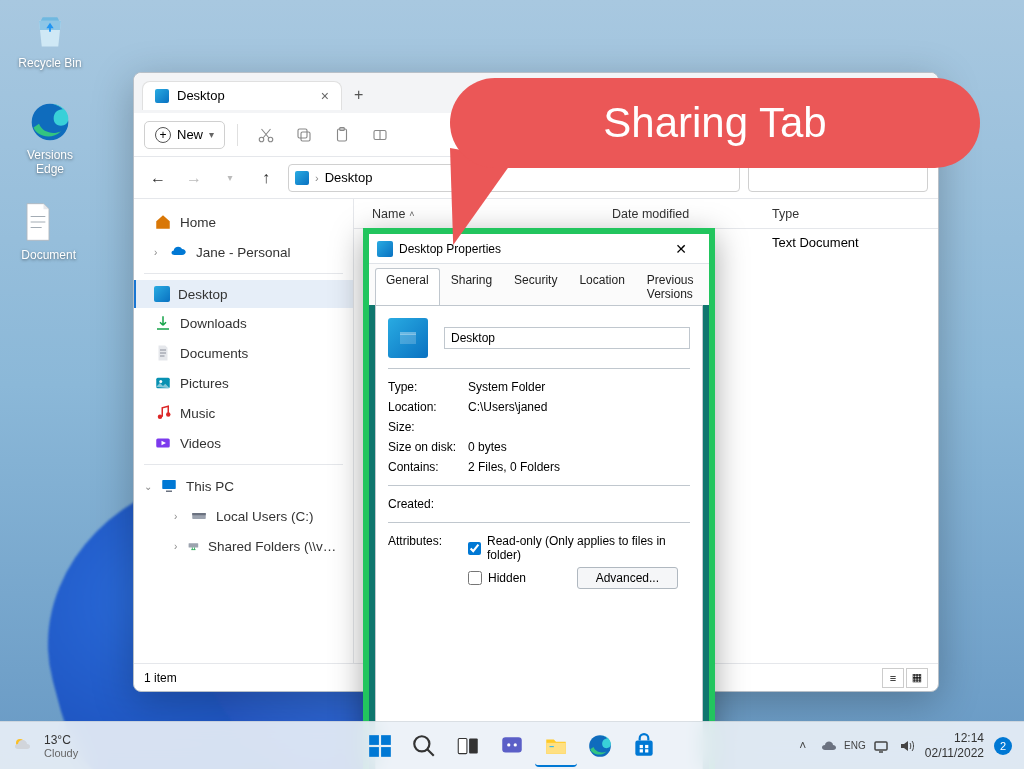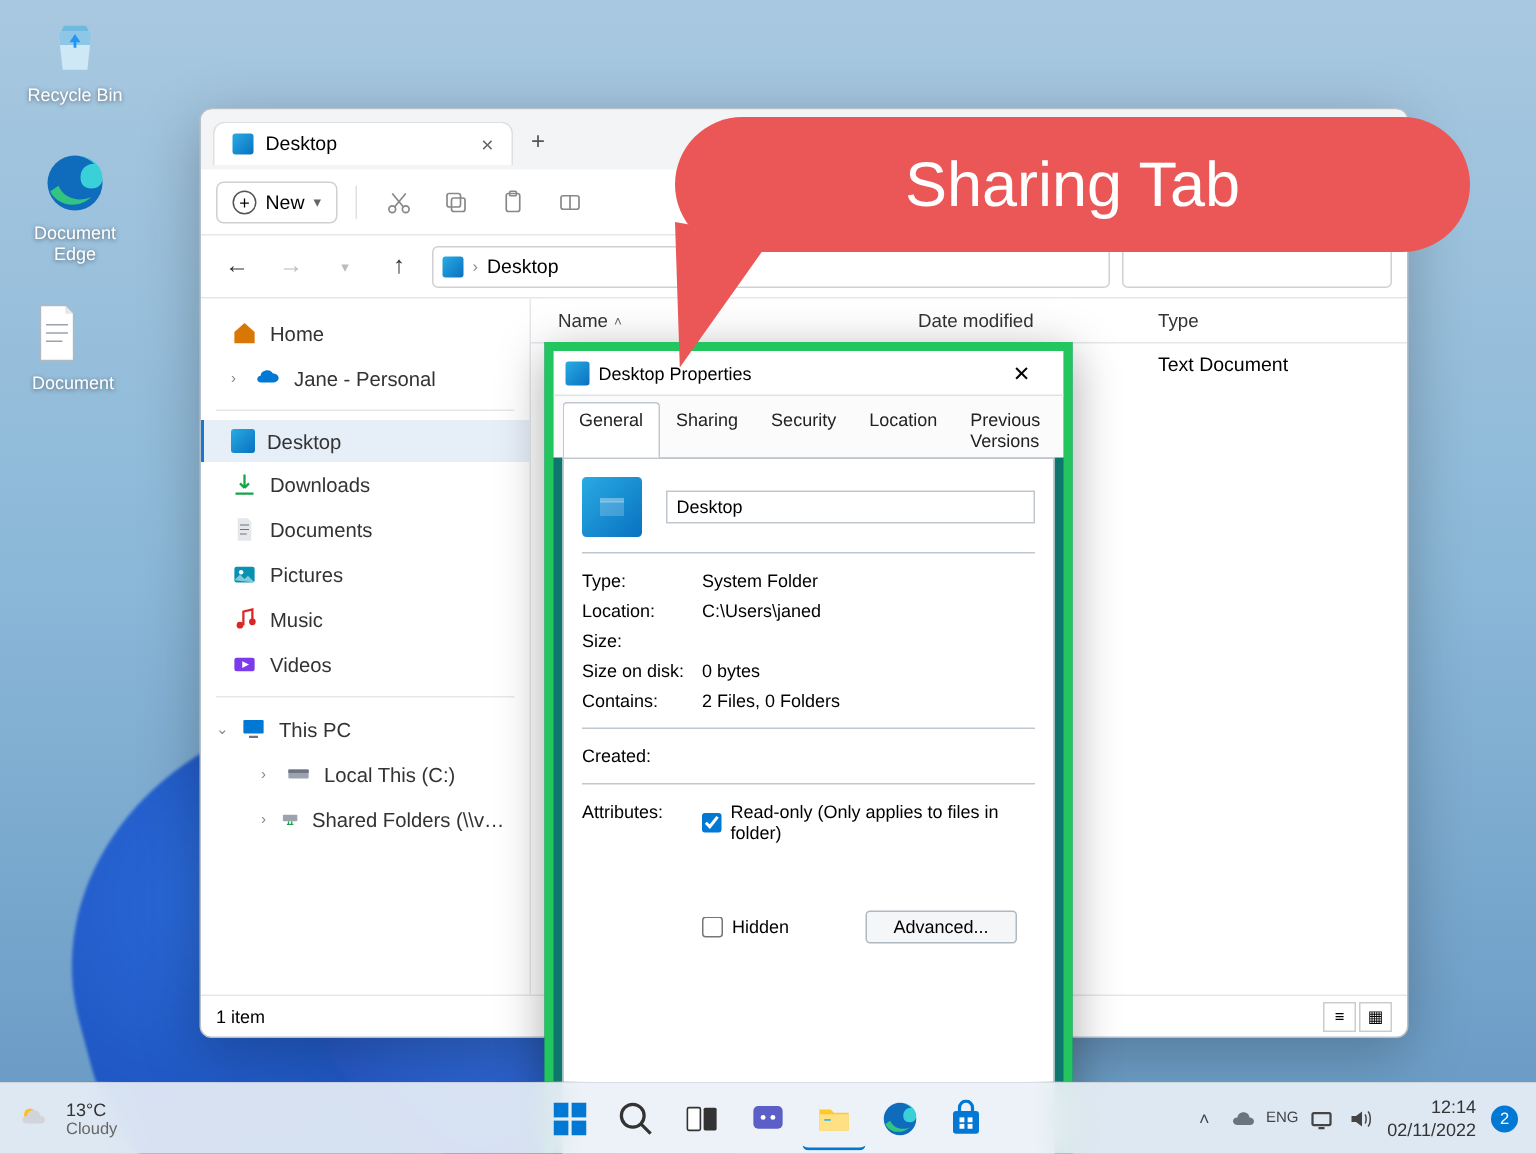--- a/index.html
+++ b/index.html
@@ -65,21 +65,21 @@
 .prop-tab { padding: 4px 10px; border: 1px solid transparent; border-bottom:none; cursor:pointer; color:#222; border-radius: 3px 3px 0 0;}
 .prop-tab.active { background:#fff; border-color:#c0c7ce; position:relative; }
 .prop-body { border: 1px solid #c0c7ce; margin: 0 6px 6px; flex:1; background:#fff; padding: 12px; }
 .prop-head { display:flex; align-items:center; gap:16px; margin-bottom:10px;}
 .prop-head .folder-ico { width:40px; height:40px; background: linear-gradient(135deg, #29abe2, #0971c1); border-radius:3px; position:relative; display:flex; align-items:center; justify-content:center;}
 .prop-head input { flex:1; border:1px solid #c0c7ce; padding: 3px 6px; font-size:12px; background:#fff; }
 .prop-sep { height:1px; background:#c0c7ce; margin: 8px 0; }
 .prop-row { display:flex; padding: 3px 0; }
 .prop-row .k { width: 80px; }
 .prop-row .v { flex:1; }
-.attr-row { display:flex; align-items:center; gap:6px; padding: 2px 12px 2px 80px; margin-top: 40px;}
+.attr-row { display:flex; align-items:center; gap:6px; padding: 2px 12px 2px 80px;}
 .attr-row input[type=checkbox] { width:14px; height:14px;}
 .adv-btn { margin-left:auto; padding: 3px 18px; border:1px solid #b0b8c0; background:#f5f6f8; border-radius:3px; cursor:pointer; font-size:12px;}
 .prop-btns { display:flex; gap:8px; justify-content:flex-end; padding: 8px 10px; }
 .prop-btns button { padding: 4px 22px; border:1px solid #a8b0b8; background:#fdfdfd; border-radius:3px; cursor:pointer; font-size:12px;}
 .prop-btns button.apply { color:#999; border-color:#d0d0d0;}
 
 
 .callout { position:absolute; left: 450px; top: 78px; width: 530px; height: 110px; }
 .bubble { position:absolute; left:0; top:0; width:530px; height:90px; background:#eb5757; border-radius: 45px; display:flex; align-items:center; justify-content:center; color:#fff; font-family: 'Segoe Script', 'Comic Sans MS', cursive; font-size: 42px; }
 .tail { position:absolute; left: 0px; top: 70px; width:0; height:0; border-left: 20px solid transparent; border-right: 45px solid transparent; border-top: 95px solid #eb5757; transform: rotate(10deg); transform-origin: top left; }
@@ -117,21 +117,21 @@
 </div>
 
 <div class="desktop-icon edge-icon" style="left:12px; top:100px;">
   <div class="ico">
     <svg viewBox="0 0 48 48">
         <circle cx="24" cy="24" r="20" fill="#0f6cbd"></circle>
         <path fill="#33c481" d="M6 30c4 10 20 14 30 4-8 4-20 2-24-8z"></path>
         <path fill="#39d0d8" d="M24 4c12 0 20 8 20 16 0 6-4 8-8 8-6 0-8-4-8-8 0-6 4-10 10-10-4-4-10-6-14-6z"></path>
       </svg>
   </div>
-  <div>Document Edge</div>
+  <div>Versions Edge</div>
 </div>
 
 <div class="desktop-icon doc-icon" style="left:0; top:200px;text-align:right;">
   <div class="ico">
     <svg viewBox="0 0 48 48">
         <path fill="#fff" stroke="#b0b8c0" d="M12 4h18l6 6v34H12z"></path>
         <path fill="#e5e7eb" d="M30 4v6h6z"></path>
         <path stroke="#9aa4ad" d="M16 18h16M16 24h16M16 30h12"></path>
       </svg>
   </div>
@@ -277,21 +277,21 @@
         <span>This PC</span>
       </div>
       <div class="side-item sub">
         <span class="chev">›</span>
         <span class="side-ico">
             <svg viewBox="0 0 24 24">
               <rect x="3" y="8" width="18" height="8" rx="1" fill="#9ca3af"></rect>
               <rect x="3" y="8" width="18" height="3" fill="#6b7280"></rect>
             </svg>
           </span>
-        <span>Local This (C:)</span>
+        <span>Local Users (C:)</span>
       </div>
       <div class="side-item sub">
         <span class="chev">›</span>
         <span class="side-ico">
             <svg viewBox="0 0 24 24">
               <rect x="3" y="6" width="18" height="8" rx="1" fill="#9ca3af"></rect>
               <path d="M8 18h8M10 14v4M14 14v4" stroke="#16a34a" stroke-width="1.5"></path>
             </svg>
           </span>
         <span style="white-space:nowrap;overflow:hidden;text-overflow:ellipsis;">Shared Folders (\\vmware-host)</span>

